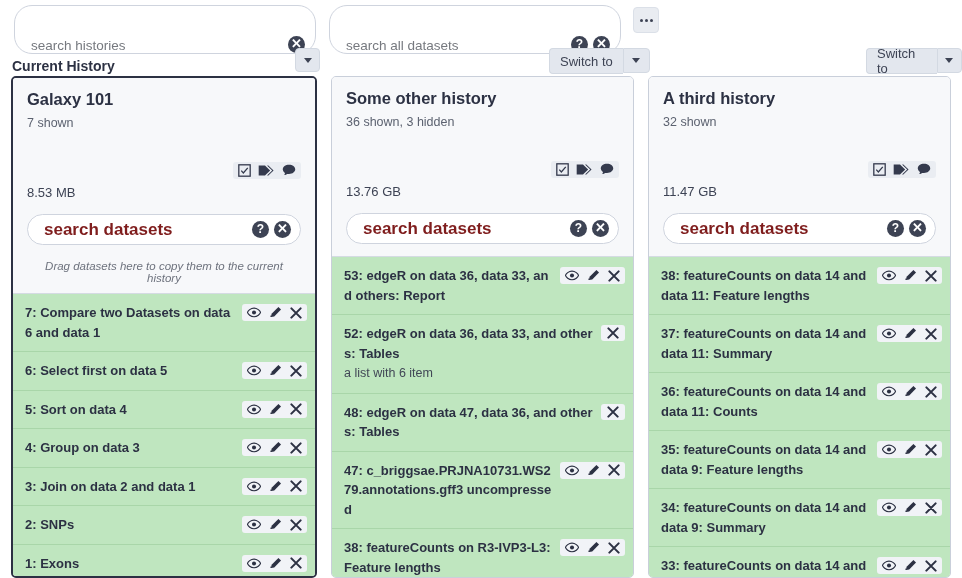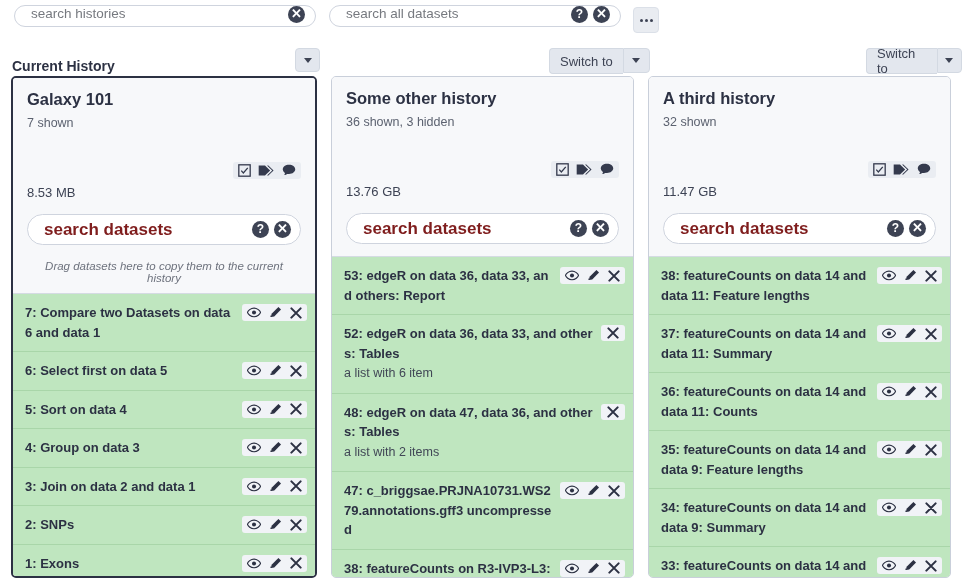--- a/index.html
+++ b/index.html
@@ -14,26 +14,26 @@
 
   
   .topbar {
     position: absolute;
     top: 0; left: 0;
     width: 962px; height: 42px;
     display: flex;
     align-items: center;
   }
   .search-pill {
-    height: 22px;
+    height: 49px;
     border: 1px solid #cfd4de;
     border-radius: 18px;
     background: #fff;
     display: flex;
-    align-items: flex-start;
+    align-items: flex-end;
     padding: 0 10px 0 16px;
   }
   .search-pill .ph {
     flex: 1;
     font-size: 13.5px;
     color: #76797f;
     white-space: nowrap;
     overflow: hidden;
   }
   #search-histories-pill { position: absolute; left: 14px; top: 5px; width: 302px; }
@@ -520,21 +520,21 @@
         <div class="ds-name"><span>52: edgeR on data 36, data 33, and others: Tables</span><span class="ds-sub">a list with 6 item</span></div>
         <div class="ds-actions only-x">
           <span class="act">
             <svg width="12" height="12" viewBox="0 0 14 14">
               <path d="M1.6 1.6l10.8 10.8M12.4 1.6L1.6 12.4" stroke="#2c3143" stroke-width="2.4" stroke-linecap="round"></path>
             </svg>
           </span>
         </div>
       </div>
       <div class="ds-item">
-        <div class="ds-name"><span>48: edgeR on data 47, data 36, and others: Tables</span><span class="ds-sub">a list with 2 items</span></div>
+        <div class="ds-name"><span>48: edgeR on data 47, data 36, and others: Tables</span></div>
         <div class="ds-actions only-x">
           <span class="act">
             <svg width="12" height="12" viewBox="0 0 14 14">
               <path d="M1.6 1.6l10.8 10.8M12.4 1.6L1.6 12.4" stroke="#2c3143" stroke-width="2.4" stroke-linecap="round"></path>
             </svg>
           </span>
         </div>
       </div>
       <div class="ds-item">
         <div class="ds-name"><span>47: c_briggsae.PRJNA10731.WS279.annotations.gff3 uncompressed</span></div>

